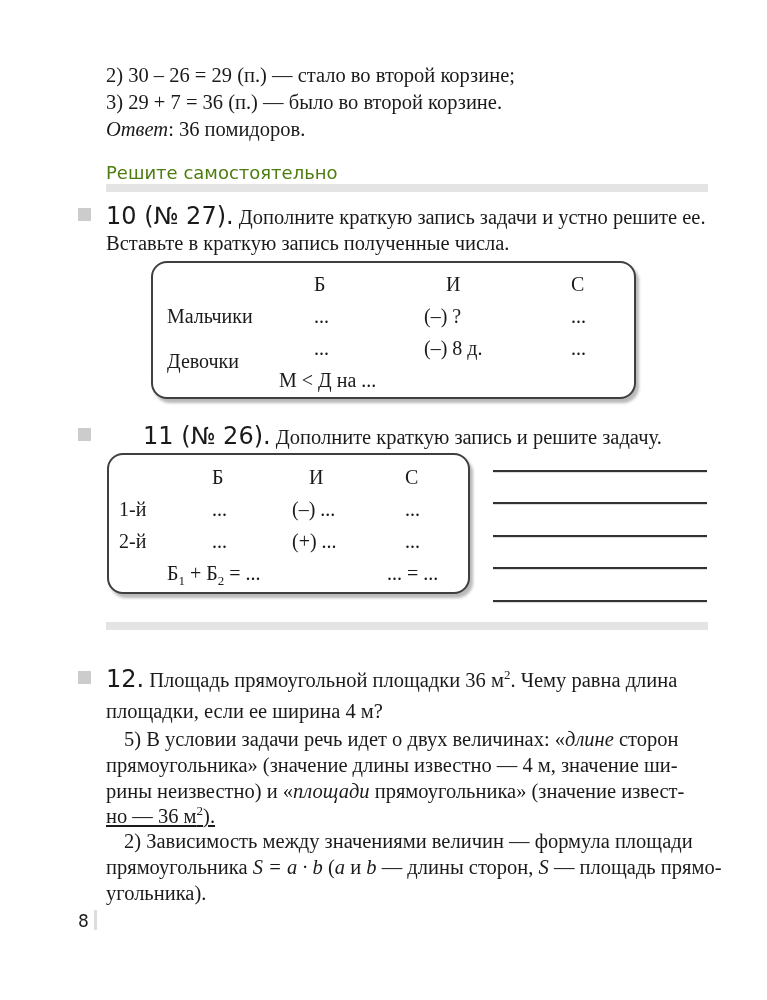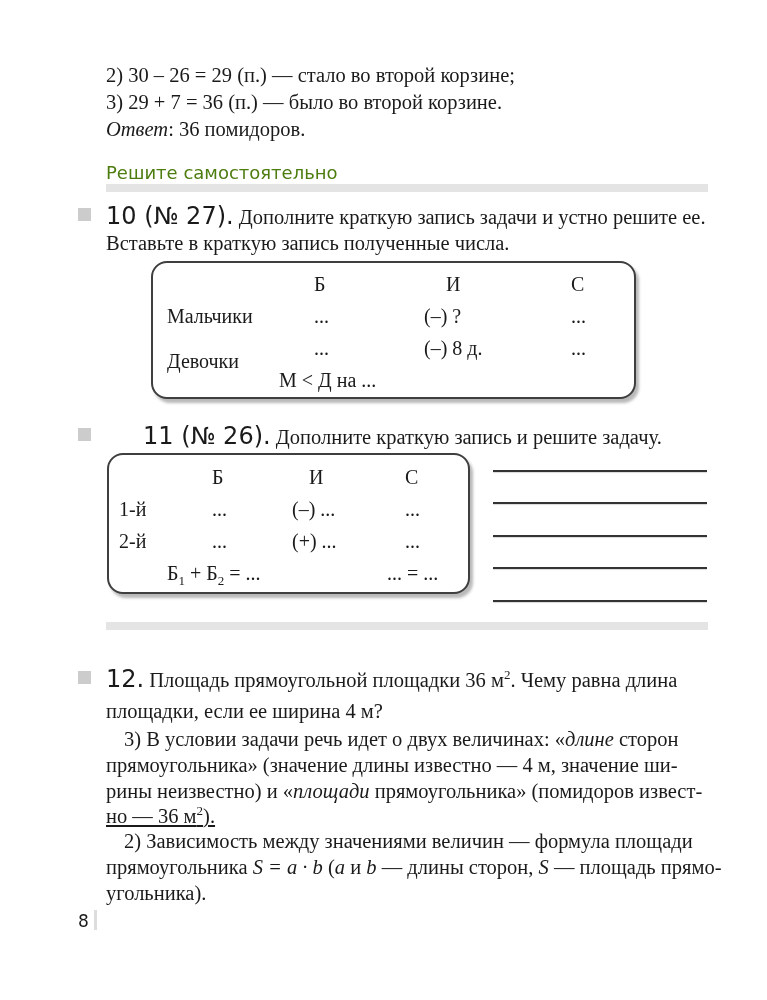--- a/index.html
+++ b/index.html
@@ -81,23 +81,23 @@
 <div class="line" style="top:600px;"></div>
 
 <div class="hdr" style="top:622px;">
   <div class="hdr-bar"></div>
 </div>
 
 <div class="bullet" style="left:78px; top:671px;"></div>
 <div class="abs serif" style="left:106px; top:666px;"><span class="task-num">12.</span><span> Площадь прямоугольной площадки 36 м</span><sup>2</sup><span>. Чему равна длина</span></div>
 <div class="abs serif" style="left:106px; top:692px;margin-top:6px;">площадки, если ее ширина 4 м?</div>
 
-<div class="abs serif" style="left:124px; top:726px;"><span>3) В условии задачи речь идет о двух величинах: «</span><i>длине</i><span> сторон</span></div>
+<div class="abs serif" style="left:124px; top:726px;"><span>5) В условии задачи речь идет о двух величинах: «</span><i>длине</i><span> сторон</span></div>
 <div class="abs serif" style="left:106px; top:752px;">прямоугольника» (значение длины известно — 4 м, значение ши-</div>
-<div class="abs serif" style="left:106px; top:778px;"><span>рины неизвестно) и «</span><i>площади</i><span> прямоугольника» (помидоров извест-</span></div>
+<div class="abs serif" style="left:106px; top:778px;"><span>рины неизвестно) и «</span><i>площади</i><span> прямоугольника» (значение извест-</span></div>
 <div class="abs serif" style="left:106px; top:803px;text-decoration:underline;"><span>но — 36 м</span><sup>2</sup><span>).</span></div>
 
 <div class="abs serif" style="left:124px; top:828px;">2) Зависимость между значениями величин — формула площади</div>
 <div class="abs serif" style="left:106px; top:854px;"><span>прямоугольника </span><i>S = a · b</i><span> (</span><i>a</i><span> и </span><i>b</i><span> — длины сторон, </span><i>S</i><span> — площадь прямо-</span></div>
 <div class="abs serif" style="left:106px; top:880px;">угольника).</div>
 
 <div class="page-num">8</div>
 <div class="page-tick"></div>
 
 </body></html>

